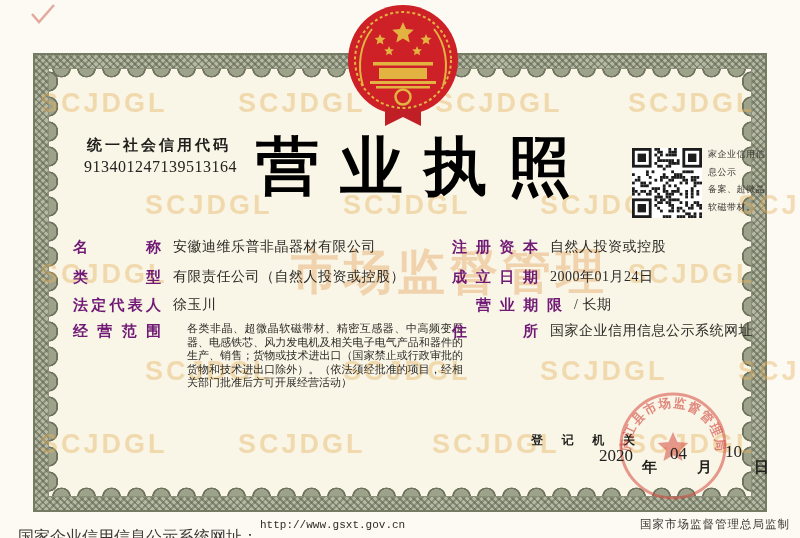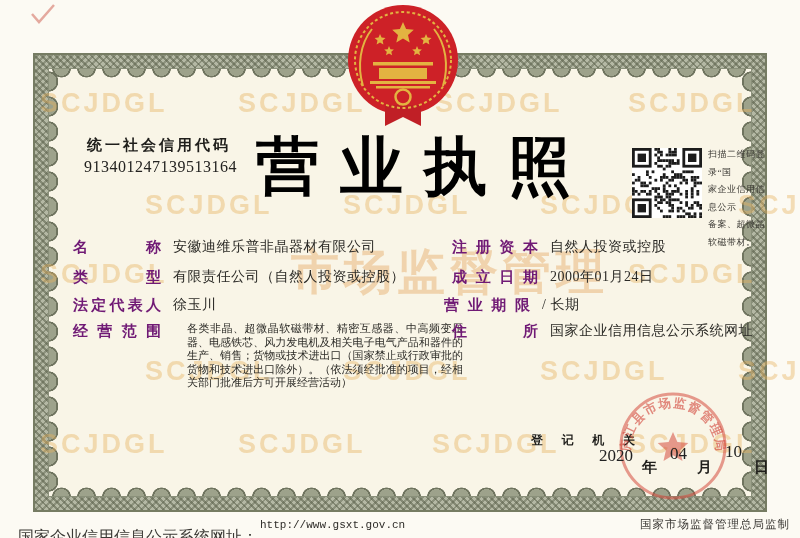--- a/index.html
+++ b/index.html
@@ -338,21 +338,20 @@
       <rect x="2.8" y="2.8" width="14" height="14" fill="#fff"></rect>
       <rect x="5.6" y="5.6" width="8.399999999999999" height="8.399999999999999" fill="#1c1c1c"></rect>
       <rect x="50.4" y="0" width="19.599999999999998" height="19.599999999999998" fill="#1c1c1c"></rect>
       <rect x="53.199999999999996" y="2.8" width="14" height="14" fill="#fff"></rect>
       <rect x="56" y="5.6" width="8.399999999999999" height="8.399999999999999" fill="#1c1c1c"></rect>
       <rect x="0" y="50.4" width="19.599999999999998" height="19.599999999999998" fill="#1c1c1c"></rect>
       <rect x="2.8" y="53.199999999999996" width="14" height="14" fill="#fff"></rect>
       <rect x="5.6" y="56" width="8.399999999999999" height="8.399999999999999" fill="#1c1c1c"></rect>
     </svg></div>
 <div class="qr-note">
-  <div>扫描二维码登录“国</div>
   <div>家企业信用信息公示</div>
   <div>备案、超微晶软磁带材。</div>
 </div>
 
 <div class="row" style="left:73px;top:238px">
   <span class="flabel flabel-l">名称</span><span class="fvalue">安徽迪维乐普非晶器材有限公司</span>
 </div>
 <div class="row" style="left:73px;top:268px">
   <span class="flabel flabel-l">类型</span><span class="fvalue">有限责任公司（自然人投资或控股）</span>
 </div>
@@ -362,21 +361,21 @@
 <div class="row" style="left:73px;top:322px">
   <span class="flabel flabel-l">经营范围</span><span class="fvalue fvalue-scope">各类非晶、超微晶软磁带材、精密互感器、中高频变压器、电感铁芯、风力发电机及相关电子电气产品和器件的生产、销售；货物或技术进出口（国家禁止或行政审批的货物和技术进出口除外）。（依法须经批准的项目，经相关部门批准后方可开展经营活动）</span>
 </div>
 
 <div class="row" style="left:452px;top:238px">
   <span class="flabel flabel-r">注册资本</span><span class="fvalue">自然人投资或控股</span>
 </div>
 <div class="row" style="left:452px;top:268px">
   <span class="flabel flabel-r">成立日期</span><span class="fvalue">2000年01月24日</span>
 </div>
-<div class="row" style="left:444px;top:296px">
+<div class="row" style="left:476px;top:296px">
   <span class="flabel flabel-r">营业期限</span><span class="fvalue">/ 长期</span>
 </div>
 <div class="row" style="left:452px;top:322px">
   <span class="flabel flabel-r">住所</span><span class="fvalue">国家企业信用信息公示系统网址</span>
 </div>
 
 <div class="registry-label">登记机关</div>
 <div class="date-line">
   <span class="d-num" style="top:0">2020</span>
   <span class="d-char" style="top:11px;margin-left:5px">年</span>

